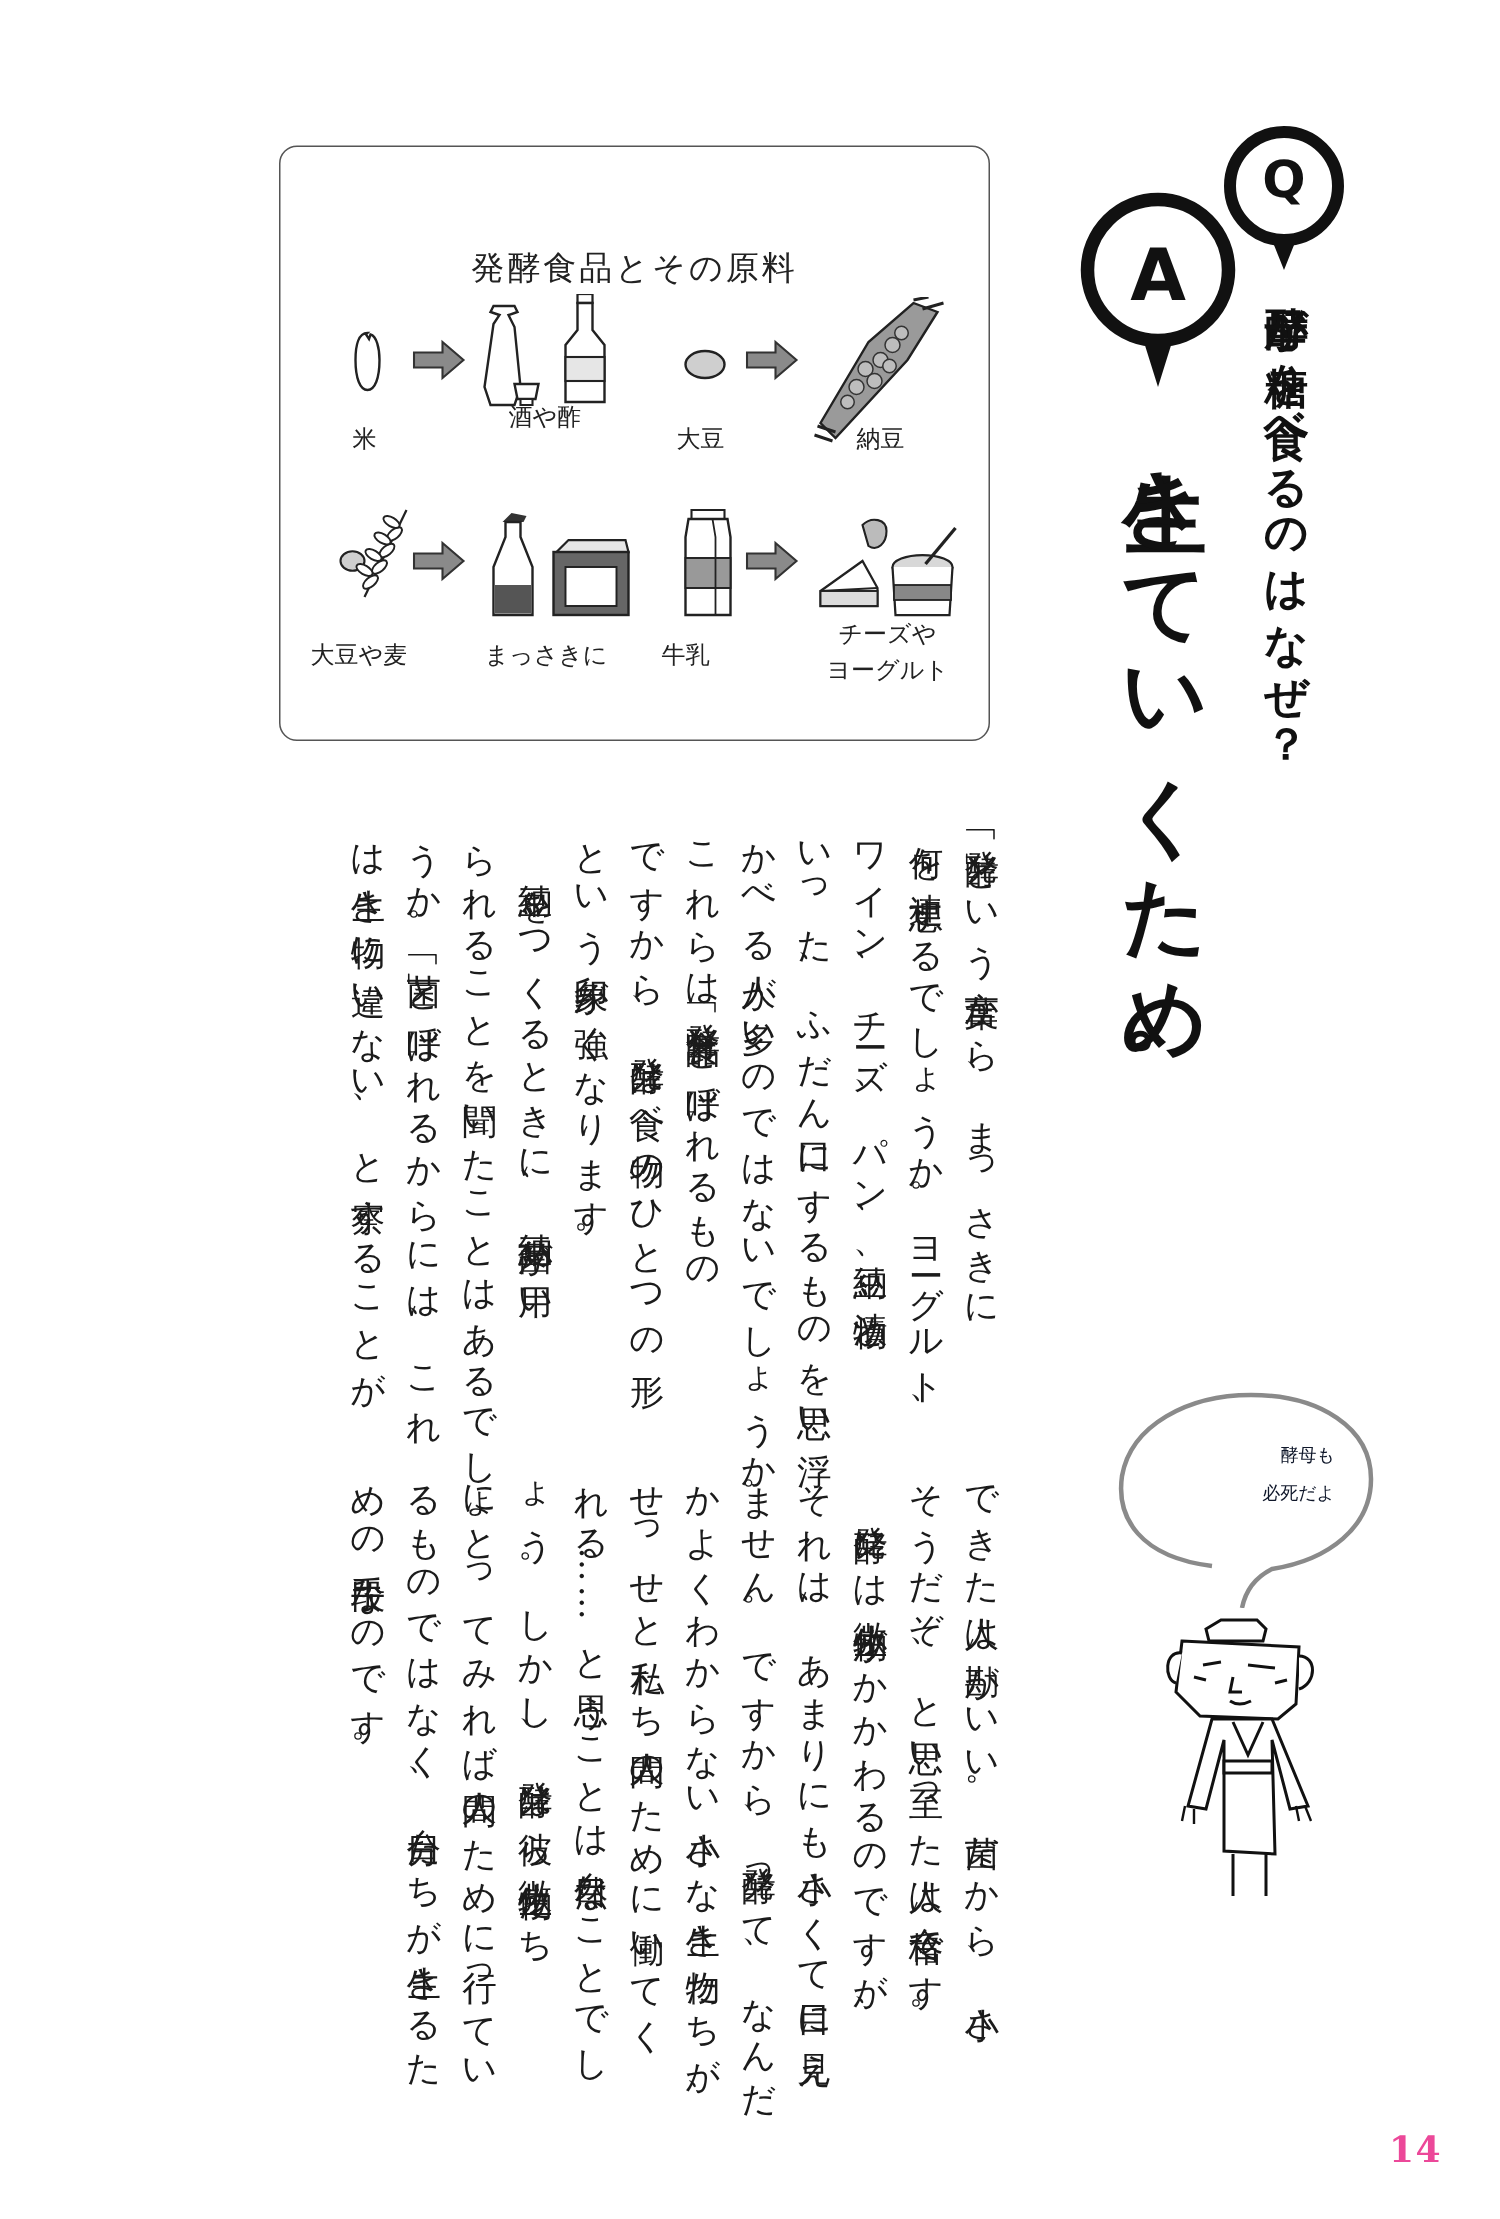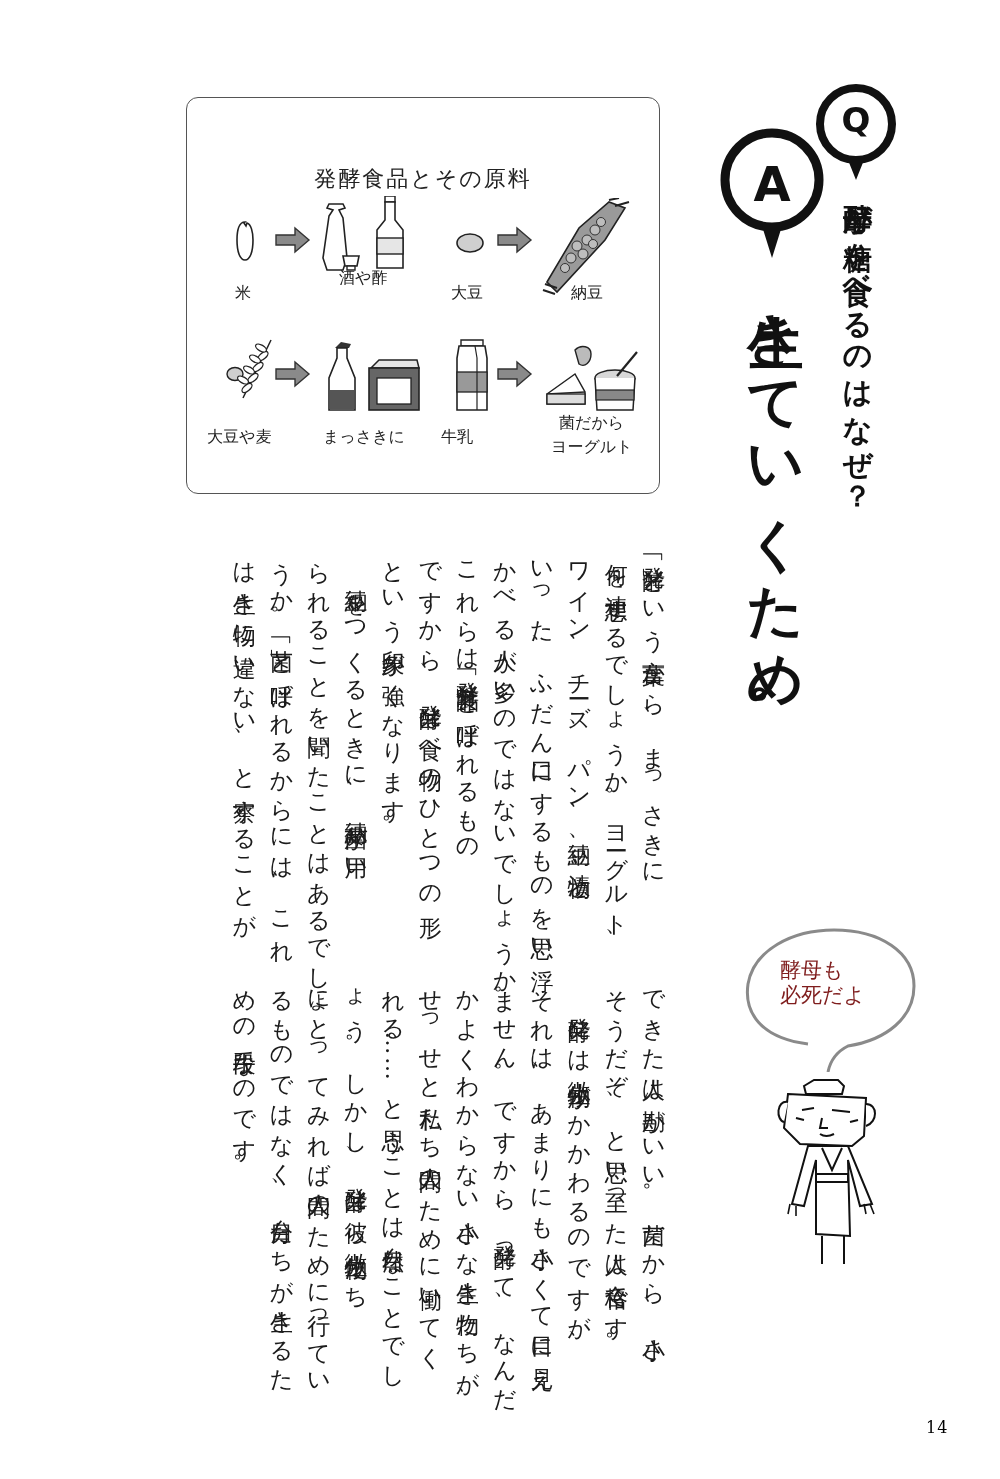--- a/index.html
+++ b/index.html
@@ -24,25 +24,25 @@
             letter-spacing:4px; font-weight:700; color:#111; }
 
   
   .body-block { position:absolute; writing-mode: vertical-rl; font-size:23px;
                 line-height:37.2px; letter-spacing:2.55px; color:#1b1b1b; }
   .body-block p { margin:0; white-space:pre; }
   .block-top { left:182px; top:546px; width:490px; height:400px; }
   .block-bottom { left:182px; top:974px; width:490px; height:420px; }
 
   
-  .bubble-text { position:absolute; left:780px; top:958px; width:110px; text-align:left;
-                 font-family:"DejaVu Sans", sans-serif; font-size:21px; line-height:25px; color:#7f1d1d; }
+  .bubble-text { position:absolute; left:780px; top:958px; width:110px; text-align:right;
+                 font-family:"DejaVu Sans", sans-serif; font-size:12px; line-height:25px; color:#0f172a; }
 
   .page-number { position:absolute; left:926px; top:1418px; font-family:"DejaVu Serif", serif;
-                 font-size:16px; color:#000000; letter-spacing:1px; }
+                 font-size:24px; color:#ec4899; letter-spacing:1px;font-weight:bold; }
 </style>
 </head>
 <body>
 
 <div class="figure">
   <div class="fig-title">発酵食品とその原料</div>
 
   <svg class="fig-icon" style="left:48px;top:122px" width="20" height="42" viewBox="0 0 20 42">
     <path d="M10 2 C4 2 2 10 2 20 C2 32 5 40 10 40 C15 40 18 32 18 20 C18 12 16 4 12 3 L11 6 L9 3 Z" fill="none" stroke="#222" stroke-width="1.6"></path>
   </svg>
@@ -125,21 +125,21 @@
     <path d="M30 8 C36 2 46 4 46 12 C46 20 40 26 34 22 Z" fill="#bbb" stroke="#222" stroke-width="1.4"></path>
     <ellipse cx="70" cy="36" rx="20" ry="8" fill="#d8d8d8" stroke="#222" stroke-width="1.5"></ellipse>
     <path d="M50 36 L52 68 L88 68 L90 36" fill="#fff" stroke="#222" stroke-width="1.5"></path>
     <rect x="51" y="48" width="38" height="10" fill="#888" stroke="#222" stroke-width="1.2"></rect>
     <path d="M72 34 L92 10" stroke="#222" stroke-width="2.2"></path>
   </svg>
 
   <div class="fig-label" style="left:20px;top:328px">大豆や麦</div>
   <div class="fig-label" style="left:136px;top:328px">まっさきに</div>
   <div class="fig-label" style="left:254px;top:328px">牛乳</div>
-  <div class="fig-label" style="left:372px;top:314px">菌だから</div>
+  <div class="fig-label" style="left:372px;top:314px">チーズや</div>
   <div class="fig-label" style="left:364px;top:338px">ヨーグルト</div>
 </div>
 
 <svg class="q-badge" style="left:812px;top:82px" width="88" height="100" viewBox="0 0 88 100">
   <circle cx="44" cy="42" r="36" fill="#fff" stroke="#111" stroke-width="8"></circle>
   <path d="M36 78 L44 98 L52 78 Z" fill="#111"></path>
 </svg>
 <div style="position:absolute;left:836px;top:100px;width:40px;text-align:center;font-family:'DejaVu Sans',sans-serif;font-weight:700;font-size:34px;color:#111;">Q</div>
 
 <svg class="a-badge" style="left:716px;top:126px" width="112" height="136" viewBox="0 0 112 136">

